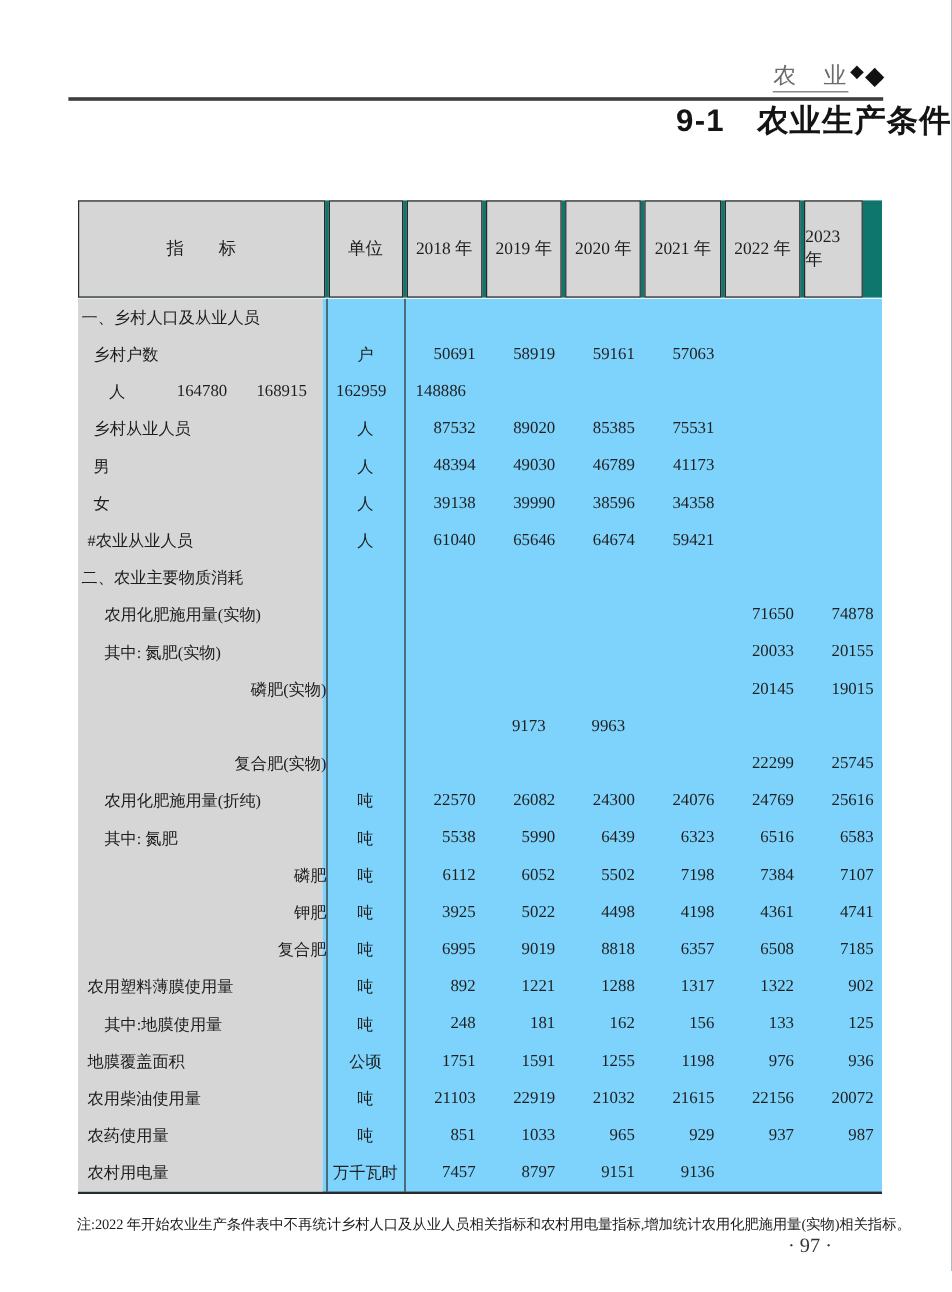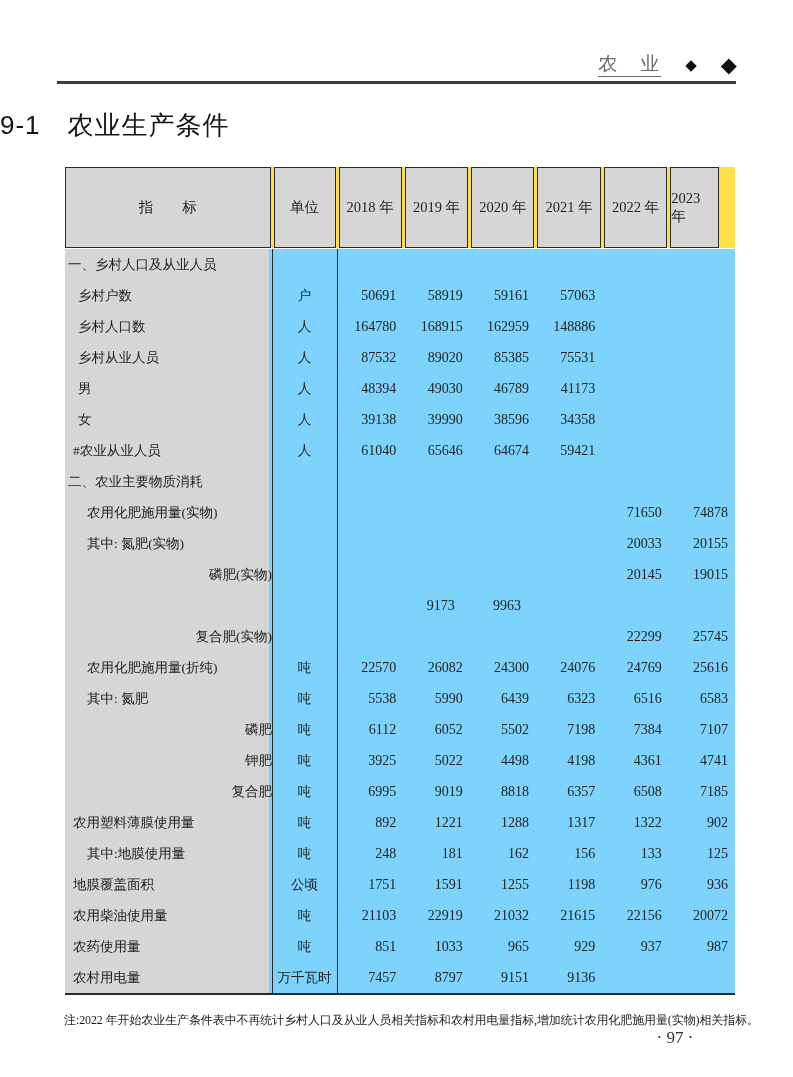--- a/index.html
+++ b/index.html
@@ -8,43 +8,43 @@
     width:793px;height:1077px;
     margin:0 auto;
     background:#ffffff;
     font-family:"Liberation Serif","DejaVu Serif",serif;
     color:#1e1e1e;
     overflow:hidden;
   }
   
   .masthead{
     position:absolute;top:54px;right:56px;
-    display:flex;align-items:center;gap:24px;
+    display:flex;align-items:flex-start;gap:1px;
   }
   .section-label{
     font-size:19px;color:#6b6b6b;letter-spacing:2px;
     border-bottom:1px solid #6b6b6b;padding-bottom:1px;line-height:1.1;
   }
   .diamond{color:#111;line-height:0.9;}
   .diamond.small{font-size:15px;}
   .diamond.large{font-size:21px;}
   .head-rule{
     position:absolute;top:81px;left:57px;width:679px;height:3px;
     background:#3d3d3d;
   }
   
   .title{
-    position:absolute;top:108px;left:0;width:100%;
-    text-align:left;margin:0;
+    position:absolute;top:83px;left:0;width:100%;
+    text-align:right;margin:0;
     font-family:"Liberation Sans","DejaVu Sans",sans-serif;
-    font-weight:normal;font-size:26px;letter-spacing:1px;color:#141414;
+    font-weight:bold;font-size:26px;letter-spacing:1px;color:#141414;
   }
   
   .table{position:absolute;left:65px;top:167px;width:670px;}
-  .thead{display:flex;height:81px;background:#fde047;}
+  .thead{display:flex;height:81px;background:#0f766e;}
   .hwrap{box-sizing:border-box;padding:0 1.5px;flex:0 0 auto;}
   .hwrap:first-child{padding-left:0;}
   .hwrap:last-child{padding-right:16px;}
   .hwrap.c0{width:207px;}
   .hwrap.c1{width:65px;}
   .hwrap.cy{width:66.33px;}
   .hcell{
     box-sizing:border-box;width:100%;height:100%;
     border:1px solid #2a2a2a;background:#d6d6d6;
     display:flex;align-items:center;justify-content:center;
@@ -140,21 +140,20 @@
           <div class="tcell lab ind2">乡村户数</div>
           <div class="tcell unit">户</div>
           <div class="tcell val">50691</div>
           <div class="tcell val">58919</div>
           <div class="tcell val">59161</div>
           <div class="tcell val">57063</div>
           <div class="tcell val"></div>
           <div class="tcell val"></div>
         </div>
         <div class="trow">
-          <div class="tcell lab ind2">乡村人口数</div>
           <div class="tcell unit">人</div>
           <div class="tcell val">164780</div>
           <div class="tcell val">168915</div>
           <div class="tcell val">162959</div>
           <div class="tcell val">148886</div>
           <div class="tcell val"></div>
           <div class="tcell val"></div>
         </div>
         <div class="trow">
           <div class="tcell lab ind2">乡村从业人员</div>

